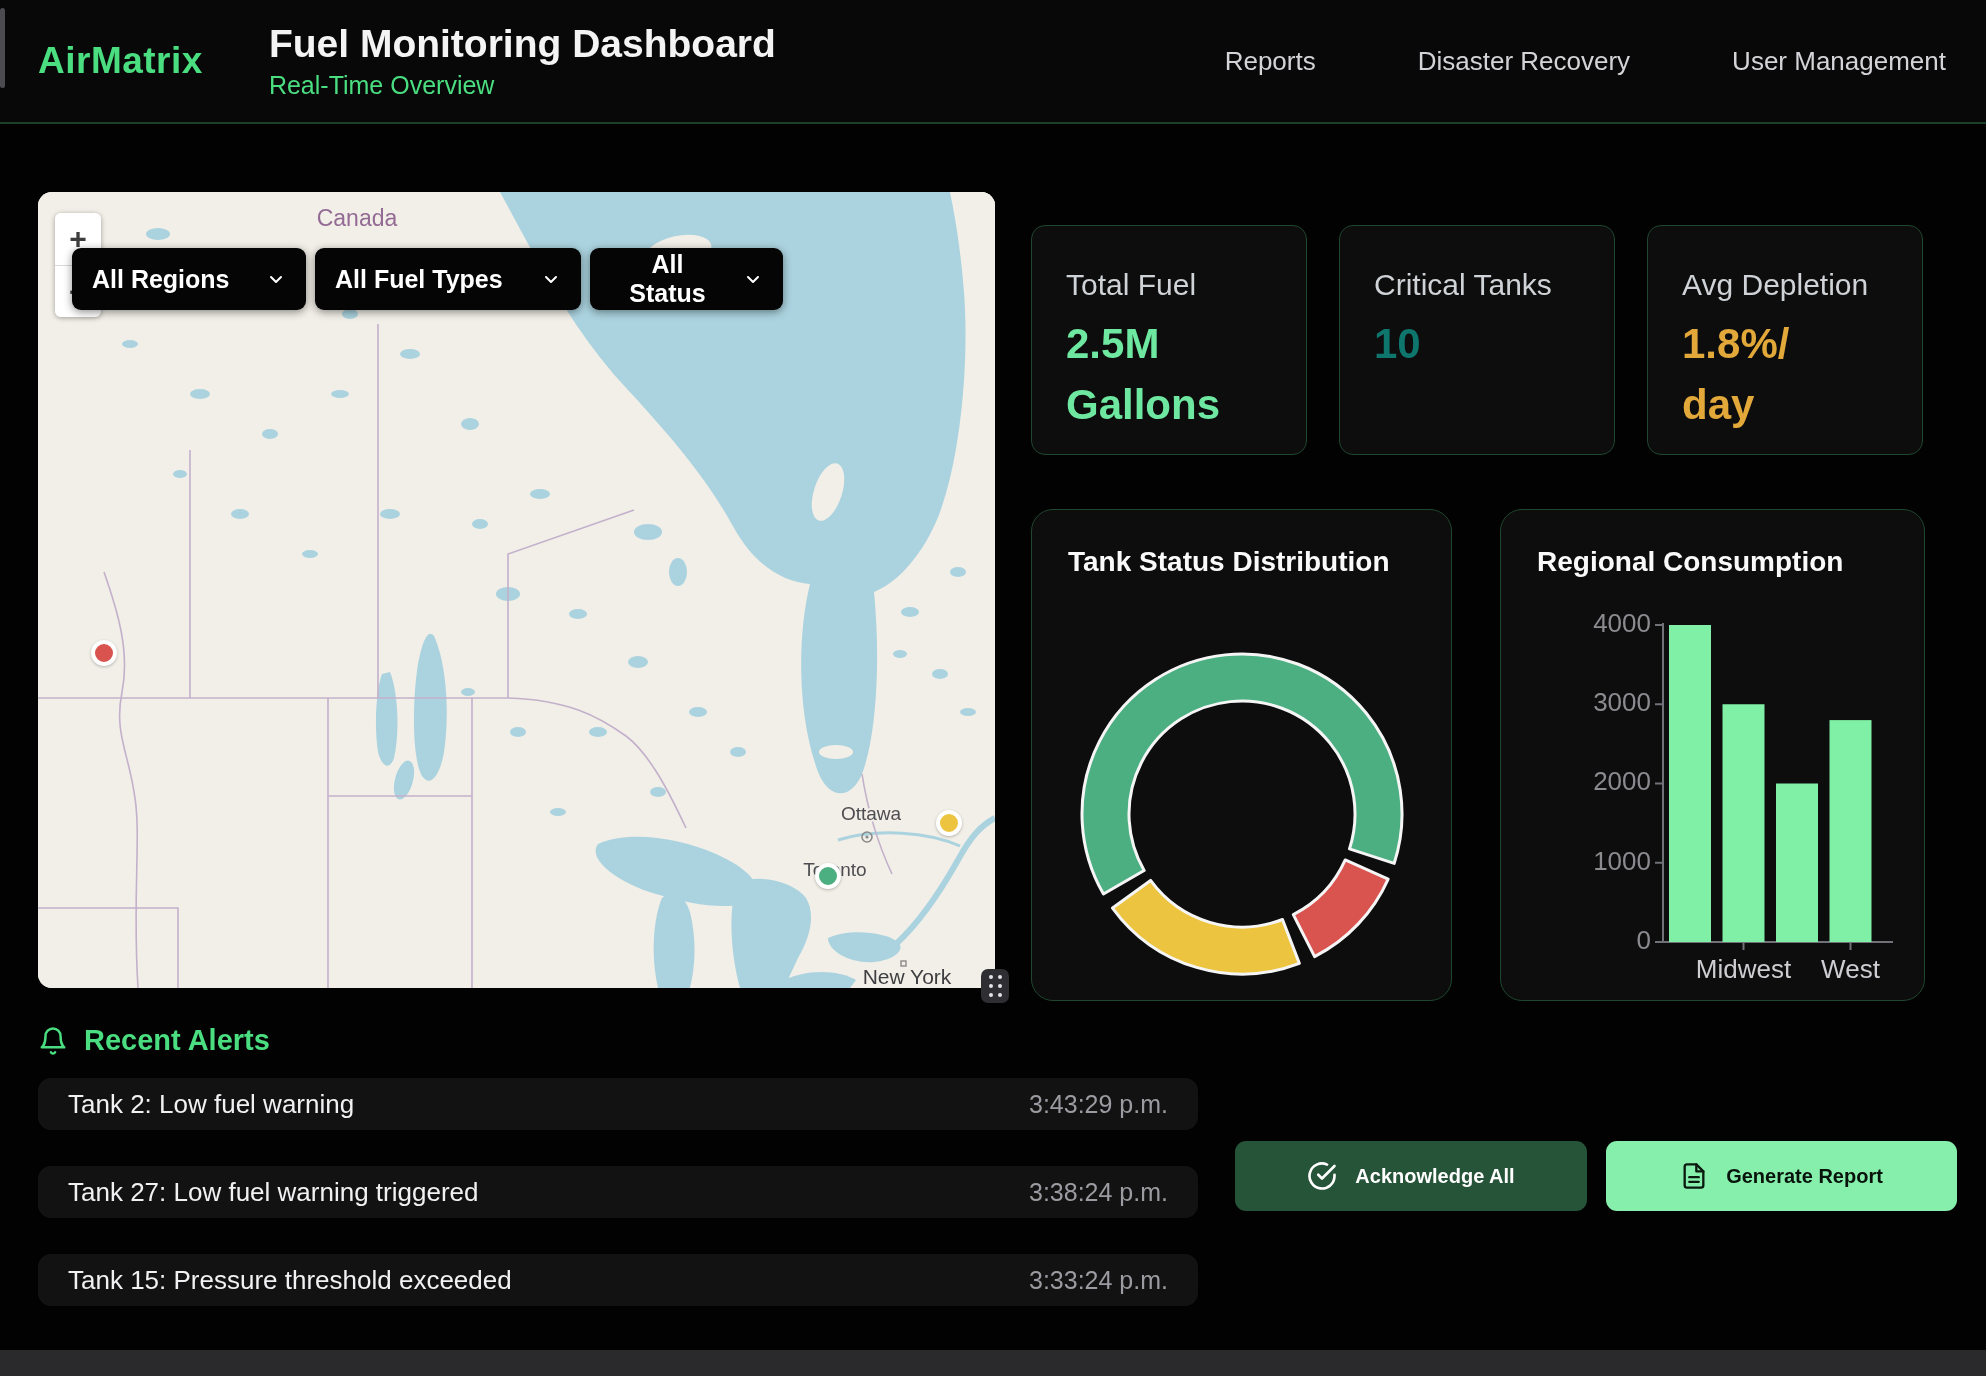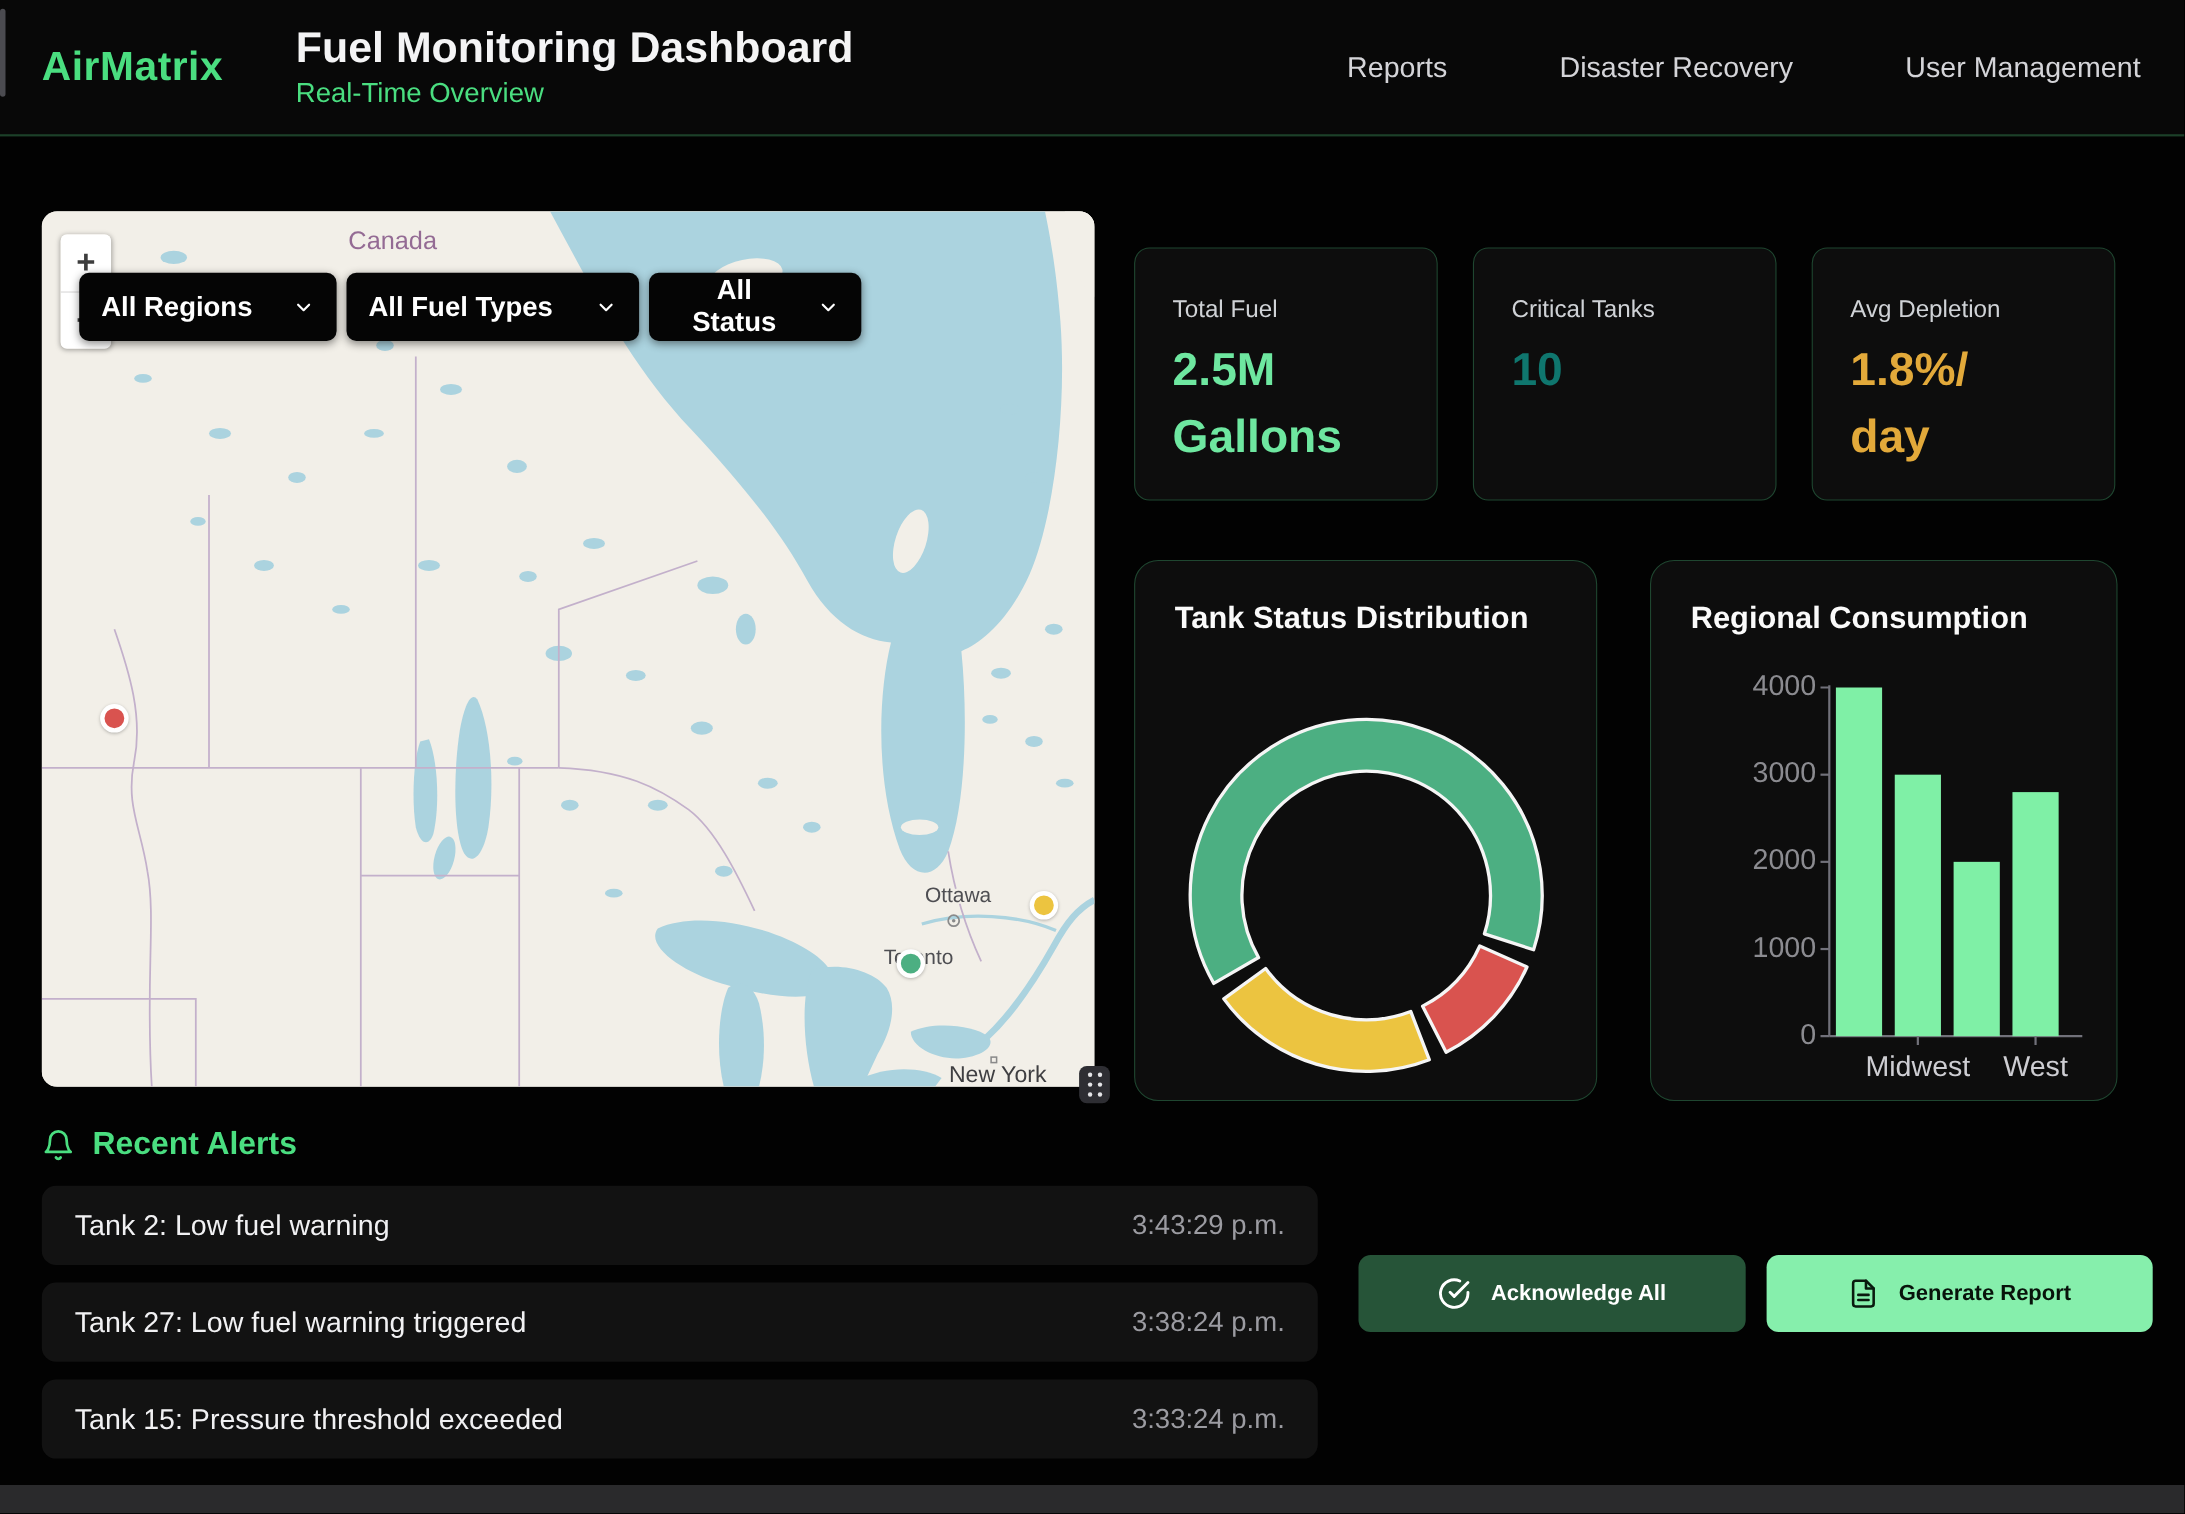--- a/index.html
+++ b/index.html
@@ -42,33 +42,33 @@
   .mk-normal   { left:777px; top:671px; }
   .resize-handle { position:absolute; left:981px; top:969px; width:28px; height:34px; background:#2e2e33;
                    border-radius:7px; display:grid; grid-template-columns:repeat(2,4px); grid-template-rows:repeat(3,4px);
                    gap:5px; place-content:center; cursor:nwse-resize; z-index:30; }
   .resize-handle i { width:4px; height:4px; border-radius:50%; background:#e4e4e7; }
 
   
   .card { position:absolute; background:#0d0d0d; border:1px solid #1f4630; border-radius:14px; }
   .stat-card { width:276px; height:230px; top:225px; padding:42px 0 0 34px; }
   .sc-1 { left:1031px; } .sc-2 { left:1339px; } .sc-3 { left:1647px; }
-  .stat-label { font-size:22px; color:#cfd2d6; }
+  .stat-label { font-size:30px; color:#cfd2d6; }
   .stat-value { margin-top:12px; font-size:42px; font-weight:700; line-height:1.45; white-space:pre-line; }
 
   .chart-card { top:509px; height:492px; padding:36px 0 0 36px;border-radius:22px; }
   .cc-donut { left:1031px; width:421px; }
   .cc-bars  { left:1500px; width:425px; }
   .chart-title { font-size:28px; font-weight:700; color:#fafafa; }
   .chart-card svg { position:absolute; left:0; top:0; }
 
   
   .alerts-title-row { position:absolute; left:38px; top:1024px; display:flex; align-items:center; gap:16px; }
   .alerts-title { font-size:29px; font-weight:700; color:#4ade80; }
-  .alert-row { position:absolute; left:38px; width:1160px; height:72px; background:#121212; border-radius:13px;
+  .alert-row { position:absolute; left:38px; width:1160px; height:52px; background:#121212; border-radius:13px;
                display:flex; align-items:center; justify-content:space-between; padding:15px 30px; cursor:pointer; }
   .ar-1 { top:1078px; } .ar-2 { top:1166px; } .ar-3 { top:1254px; }
   .alert-msg { font-size:26px; color:#f1f1f3; }
   .alert-time { font-size:25px; color:#9b9ba1; }
 
   
   .btn { position:absolute; top:1141px; height:70px; border:none; border-radius:11px; display:flex;
          align-items:center; justify-content:center; gap:18px; font-family:"Liberation Sans",sans-serif;
          font-size:20px; font-weight:700; cursor:pointer; }
   .btn-ack { left:1235px; width:352px; background:#265438; color:#fff; }

